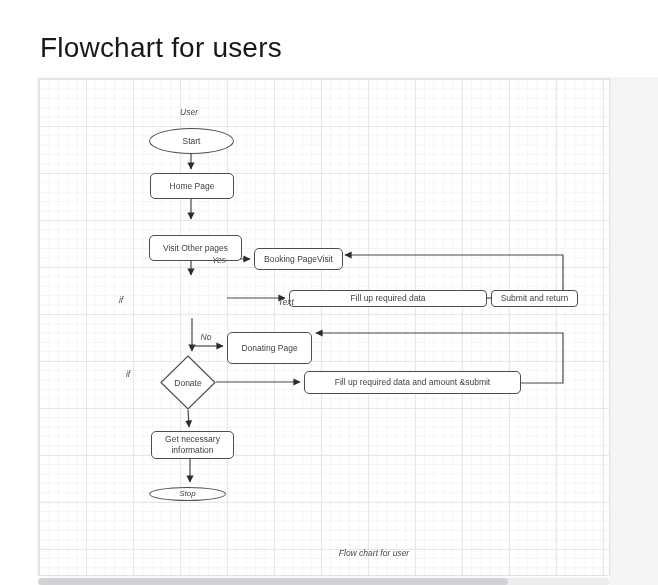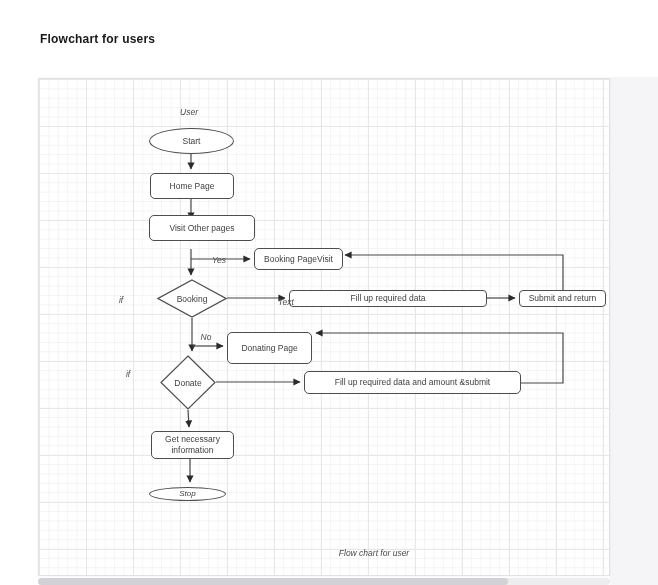--- a/index.html
+++ b/index.html
@@ -6,21 +6,21 @@
   html,body { width:658px; height:585px; }
   body {
     font-family:"Liberation Sans", "DejaVu Sans", sans-serif;
     background:#ffffff;
     position:relative;
     overflow:hidden;
     color:#3d3d3d;
   }
   .page-title {
     position:absolute; left:40px; top:32px;
-    font-size:12px; font-weight:700; color:#181818;
+    font-size:28px; font-weight:400; color:#181818;
     letter-spacing:0.2px;
   }
   .right-strip {
     position:absolute; left:610px; top:77px; width:48px; height:508px;
     background:#f5f5f7;
   }
   .canvas {
     position:absolute; left:38px; top:78px; width:572px; height:498px;
     background-color:#ffffff;
     background-image:
@@ -101,40 +101,34 @@
   <div class="pool-label" style="left:150px; top:33px;">User</div>
 
   <div class="node ellipse" style="left:110px; top:49px; width:85px; height:26px;">
     <span>Start</span>
   </div>
 
   <div class="node" style="left:111px; top:94px; width:84px; height:26px;">
     <span>Home Page</span>
   </div>
 
-  <div class="node" style="left:110px; top:136px; width:106px; height:26px;justify-content:center;">
+  <div class="node" style="left:110px; top:156px; width:93px; height:26px;justify-content:center;">
     <span>Visit Other pages</span>
   </div>
 
   <div class="node" style="left:215px; top:169px; width:89px; height:22px;">
     <span>Booking PageVisit</span>
   </div>
 
-  <div class="diamond" style="left:118px; top:200px; width:70px; height:39px;">
-    <svg width="70" height="39" viewBox="0 0 70 39">
-      <polygon points="35,1 69,19.5 35,38 1,19.5" fill="#ffffff" stroke="#4d4d4d" stroke-width="1.2"></polygon>
-    </svg>
-    <span class="dlabel">Booking</span>
-  </div>
 
   <div class="node" style="left:250px; top:211px; width:198px; height:17px; border-radius:4px;">
     <span>Fill up required data</span>
   </div>
 
-  <div class="node" style="left:480px; top:211px; width:87px; height:17px; border-radius:4px;">
+  <div class="node" style="left:452px; top:211px; width:87px; height:17px; border-radius:4px;">
     <span>Submit and return</span>
   </div>
 
   <div class="node" style="left:188px; top:253px; width:85px; height:32px;align-items:center;">
     <span>Donating Page</span>
   </div>
 
   <div class="diamond" style="left:121px; top:276px; width:56px; height:55px;">
     <svg width="56" height="55" viewBox="0 0 56 55">
       <polygon points="28,1 55,27.5 28,54 1,27.5" fill="#ffffff" stroke="#4d4d4d" stroke-width="1.2"></polygon>

